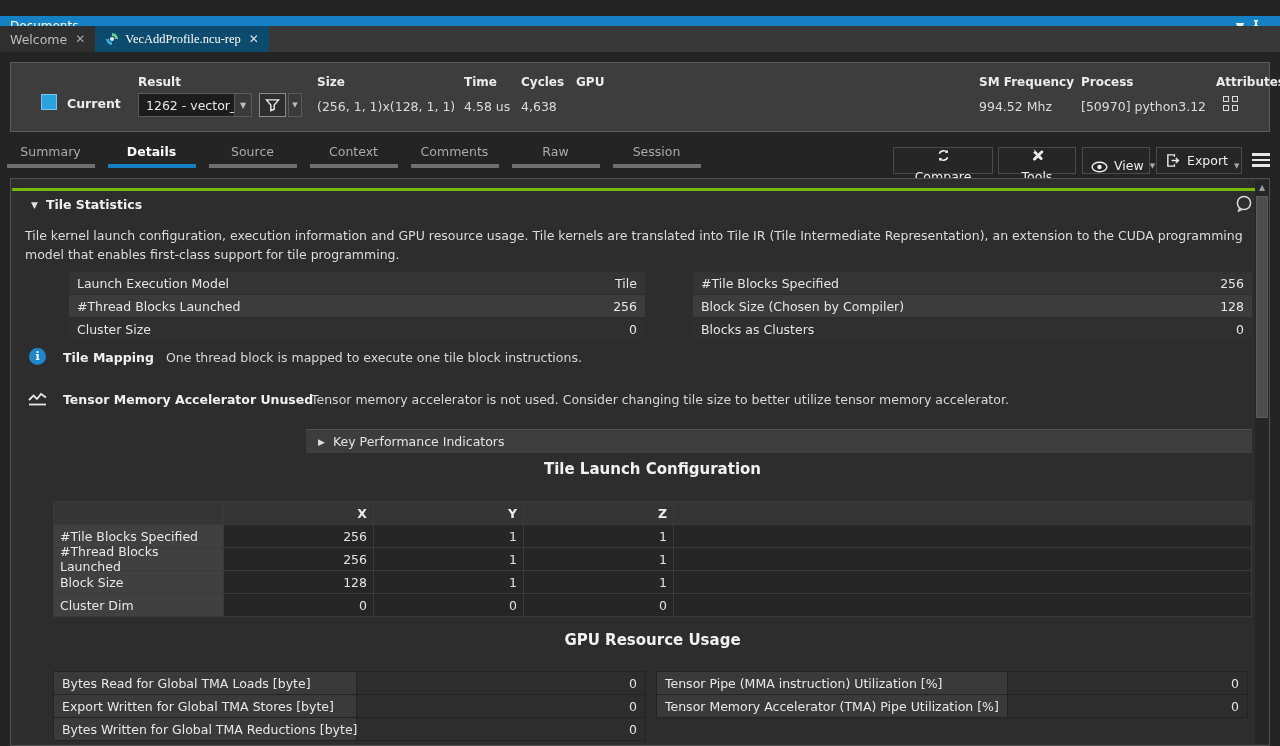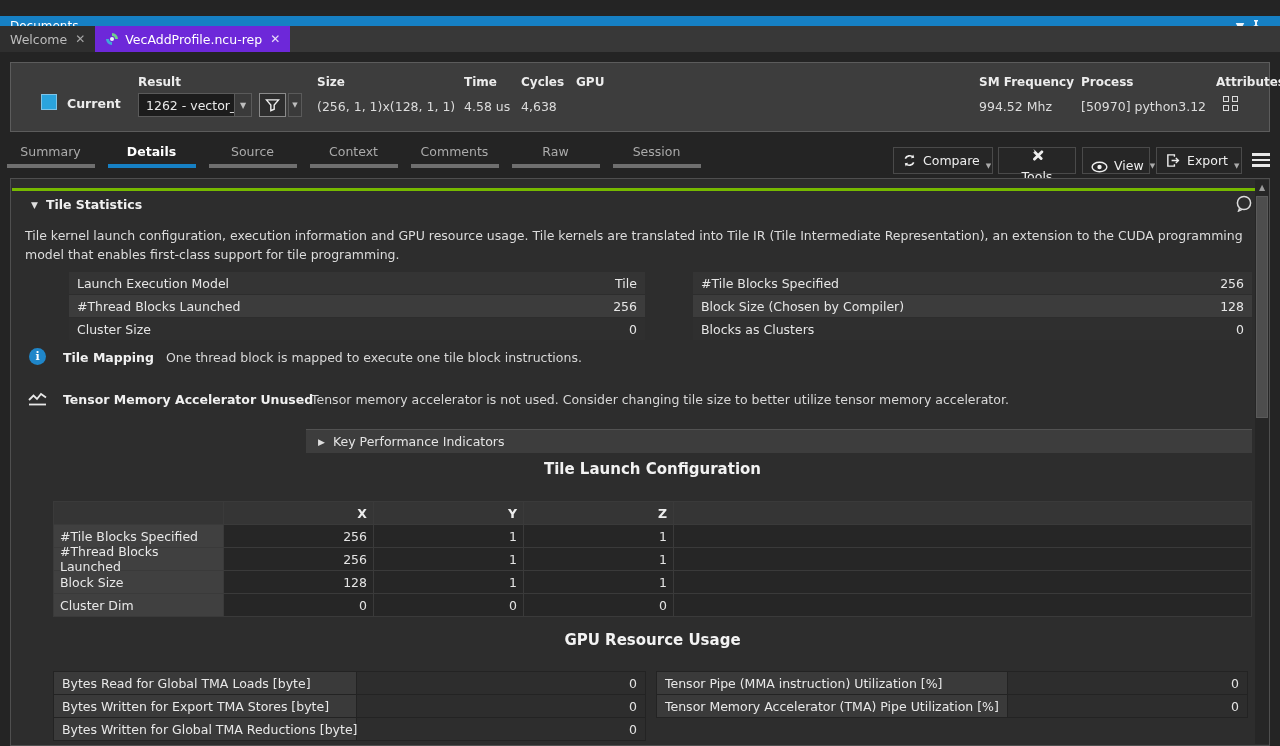--- a/index.html
+++ b/index.html
@@ -15,21 +15,21 @@
   .titlebar { left:0; top:16px; width:1280px; height:20px; background:#1680c4;
     display:flex; align-items:center; padding:0 10px; font-size:12px; color:#fff; }
   .titlebar .spacer { flex:1; }
   .tb-ico { width:20px; text-align:center; color:#eaf4fb; font-size:11px; cursor:default; }
 
   
   .tabbar { left:0; top:26px; width:1280px; height:26px; background:#2f2f2f; display:flex; }
   .tabbar-rest { flex:1; background:#383838; }
   .doc-tab { display:flex; align-items:center; gap:6px; padding:0 10px; font-size:12.5px; height:26px; cursor:default; }
   .doc-tab.inactive { color:#bdbdbd; background:#2f2f2f; }
-  .doc-tab.active { color:#fff; background:#6d28d9; }
+  .doc-tab.active { color:#fff; background:#0c4a6e;font-family:Liberation Serif, serif; }
   .tab-x { font-size:12px; opacity:.85; margin-left:2px; }
 
   
   .hpanel { left:10px; top:62px; width:1260px; height:70px; background:#3d3d3d; border:1px solid #5c5c5c; }
   .hlabel { position:absolute; top:12px; font-weight:bold; color:#ececec; font-size:12px; white-space:nowrap; }
   .hval { position:absolute; top:36px; color:#dcdcdc; font-size:12.5px; white-space:nowrap; }
   .checkbox { position:absolute; left:30px; top:31px; width:16px; height:16px; background:#2aa4de; border:1px solid #7fc4e8; }
   .dropdown { position:absolute; left:127px; top:30px; width:114px; height:24px; background:#1c1c1c;
     border:1px solid #5a5a5a; display:flex; align-items:center; }
   .dropdown .dd-text { flex:1; padding-left:7px; color:#e8e8e8; white-space:nowrap; overflow:hidden; }
@@ -220,21 +220,21 @@
       <div class="ntab">
         <div class="nt-label">Raw</div>
           <div class="nt-bar"></div>
       </div>
       <div class="ntab">
         <div class="nt-label">Session</div>
           <div class="nt-bar"></div>
       </div>
     </div>
 
-    <div class="toolbtn" style="left:893px; width:100px;">
+    <div class="toolbtn" style="left:893px; width:100px;flex-direction:column;">
       <span>
         <svg width="15" height="15" viewBox="0 0 16 16">
           <path d="M3.5 6 A5 4.5 0 0 1 12 4.5" fill="none" stroke="#eee" stroke-width="1.7"></path>
           <path d="M12.5 10 A5 4.5 0 0 1 4 11.5" fill="none" stroke="#eee" stroke-width="1.7"></path>
           <path d="M12 1.5 l1 3.5 -3.5 .5 Z" fill="#eee"></path>
           <path d="M4 14.5 l-1 -3.5 3.5 -.5 Z" fill="#eee"></path>
         </svg>
       </span>
       <span>Compare</span>
       <span class="mini-dd">▼</span>
@@ -372,21 +372,21 @@
       <div class="lval">0</div>
       <div class="lval">0</div>
       <div class="lfill"></div>
     </div>
 
     <div class="tbl-title" style="top:452px;">GPU Resource Usage</div>
 
     <div class="utable" style="left:42px; top:492px; width:593px; grid-template-columns:302px 1fr;">
       <div class="ulabel">Bytes Read for Global TMA Loads [byte]</div>
       <div class="uval">0</div>
-      <div class="ulabel">Bytes Written for Export TMA Stores [byte]</div>
+      <div class="ulabel">Export Written for Global TMA Stores [byte]</div>
       <div class="uval">0</div>
       <div class="ulabel">Bytes Written for Global TMA Reductions [byte]</div>
       <div class="uval">0</div>
     </div>
 
     <div class="utable" style="left:645px; top:492px; width:592px; grid-template-columns:350px 1fr;">
       <div class="ulabel">Tensor Pipe (MMA instruction) Utilization [%]</div>
       <div class="uval">0</div>
       <div class="ulabel">Tensor Memory Accelerator (TMA) Pipe Utilization [%]</div>
       <div class="uval">0</div>

